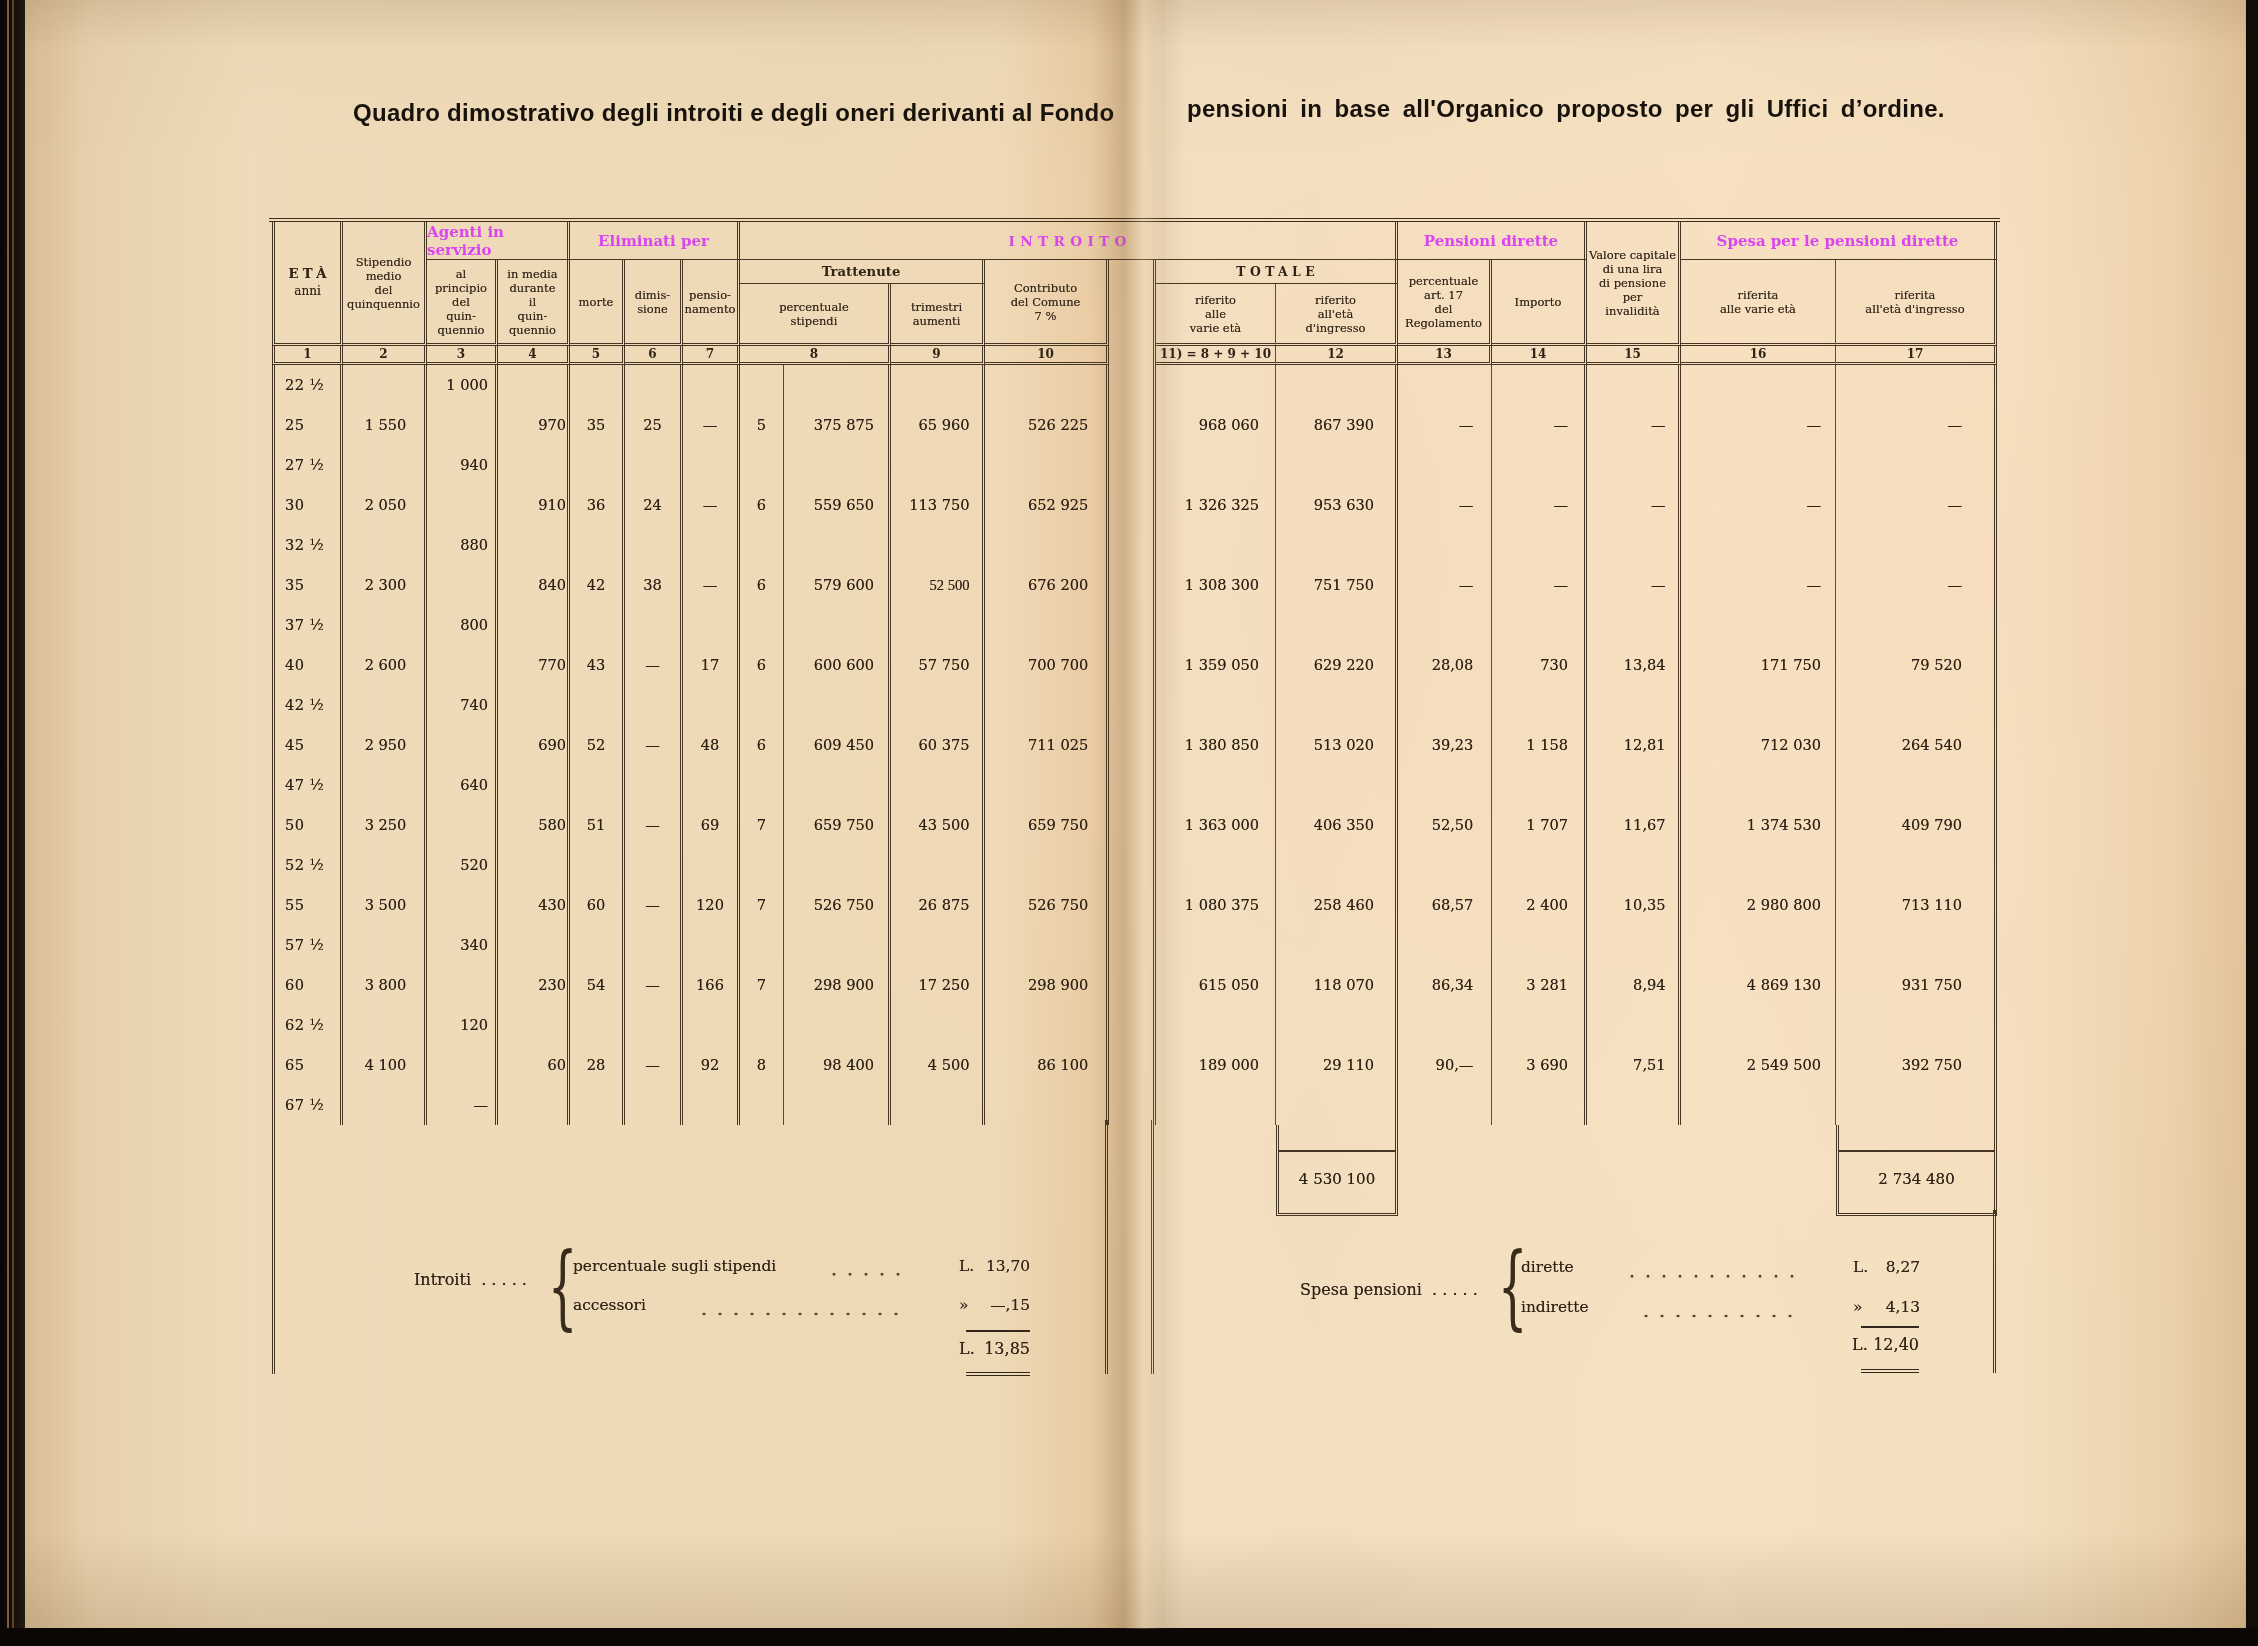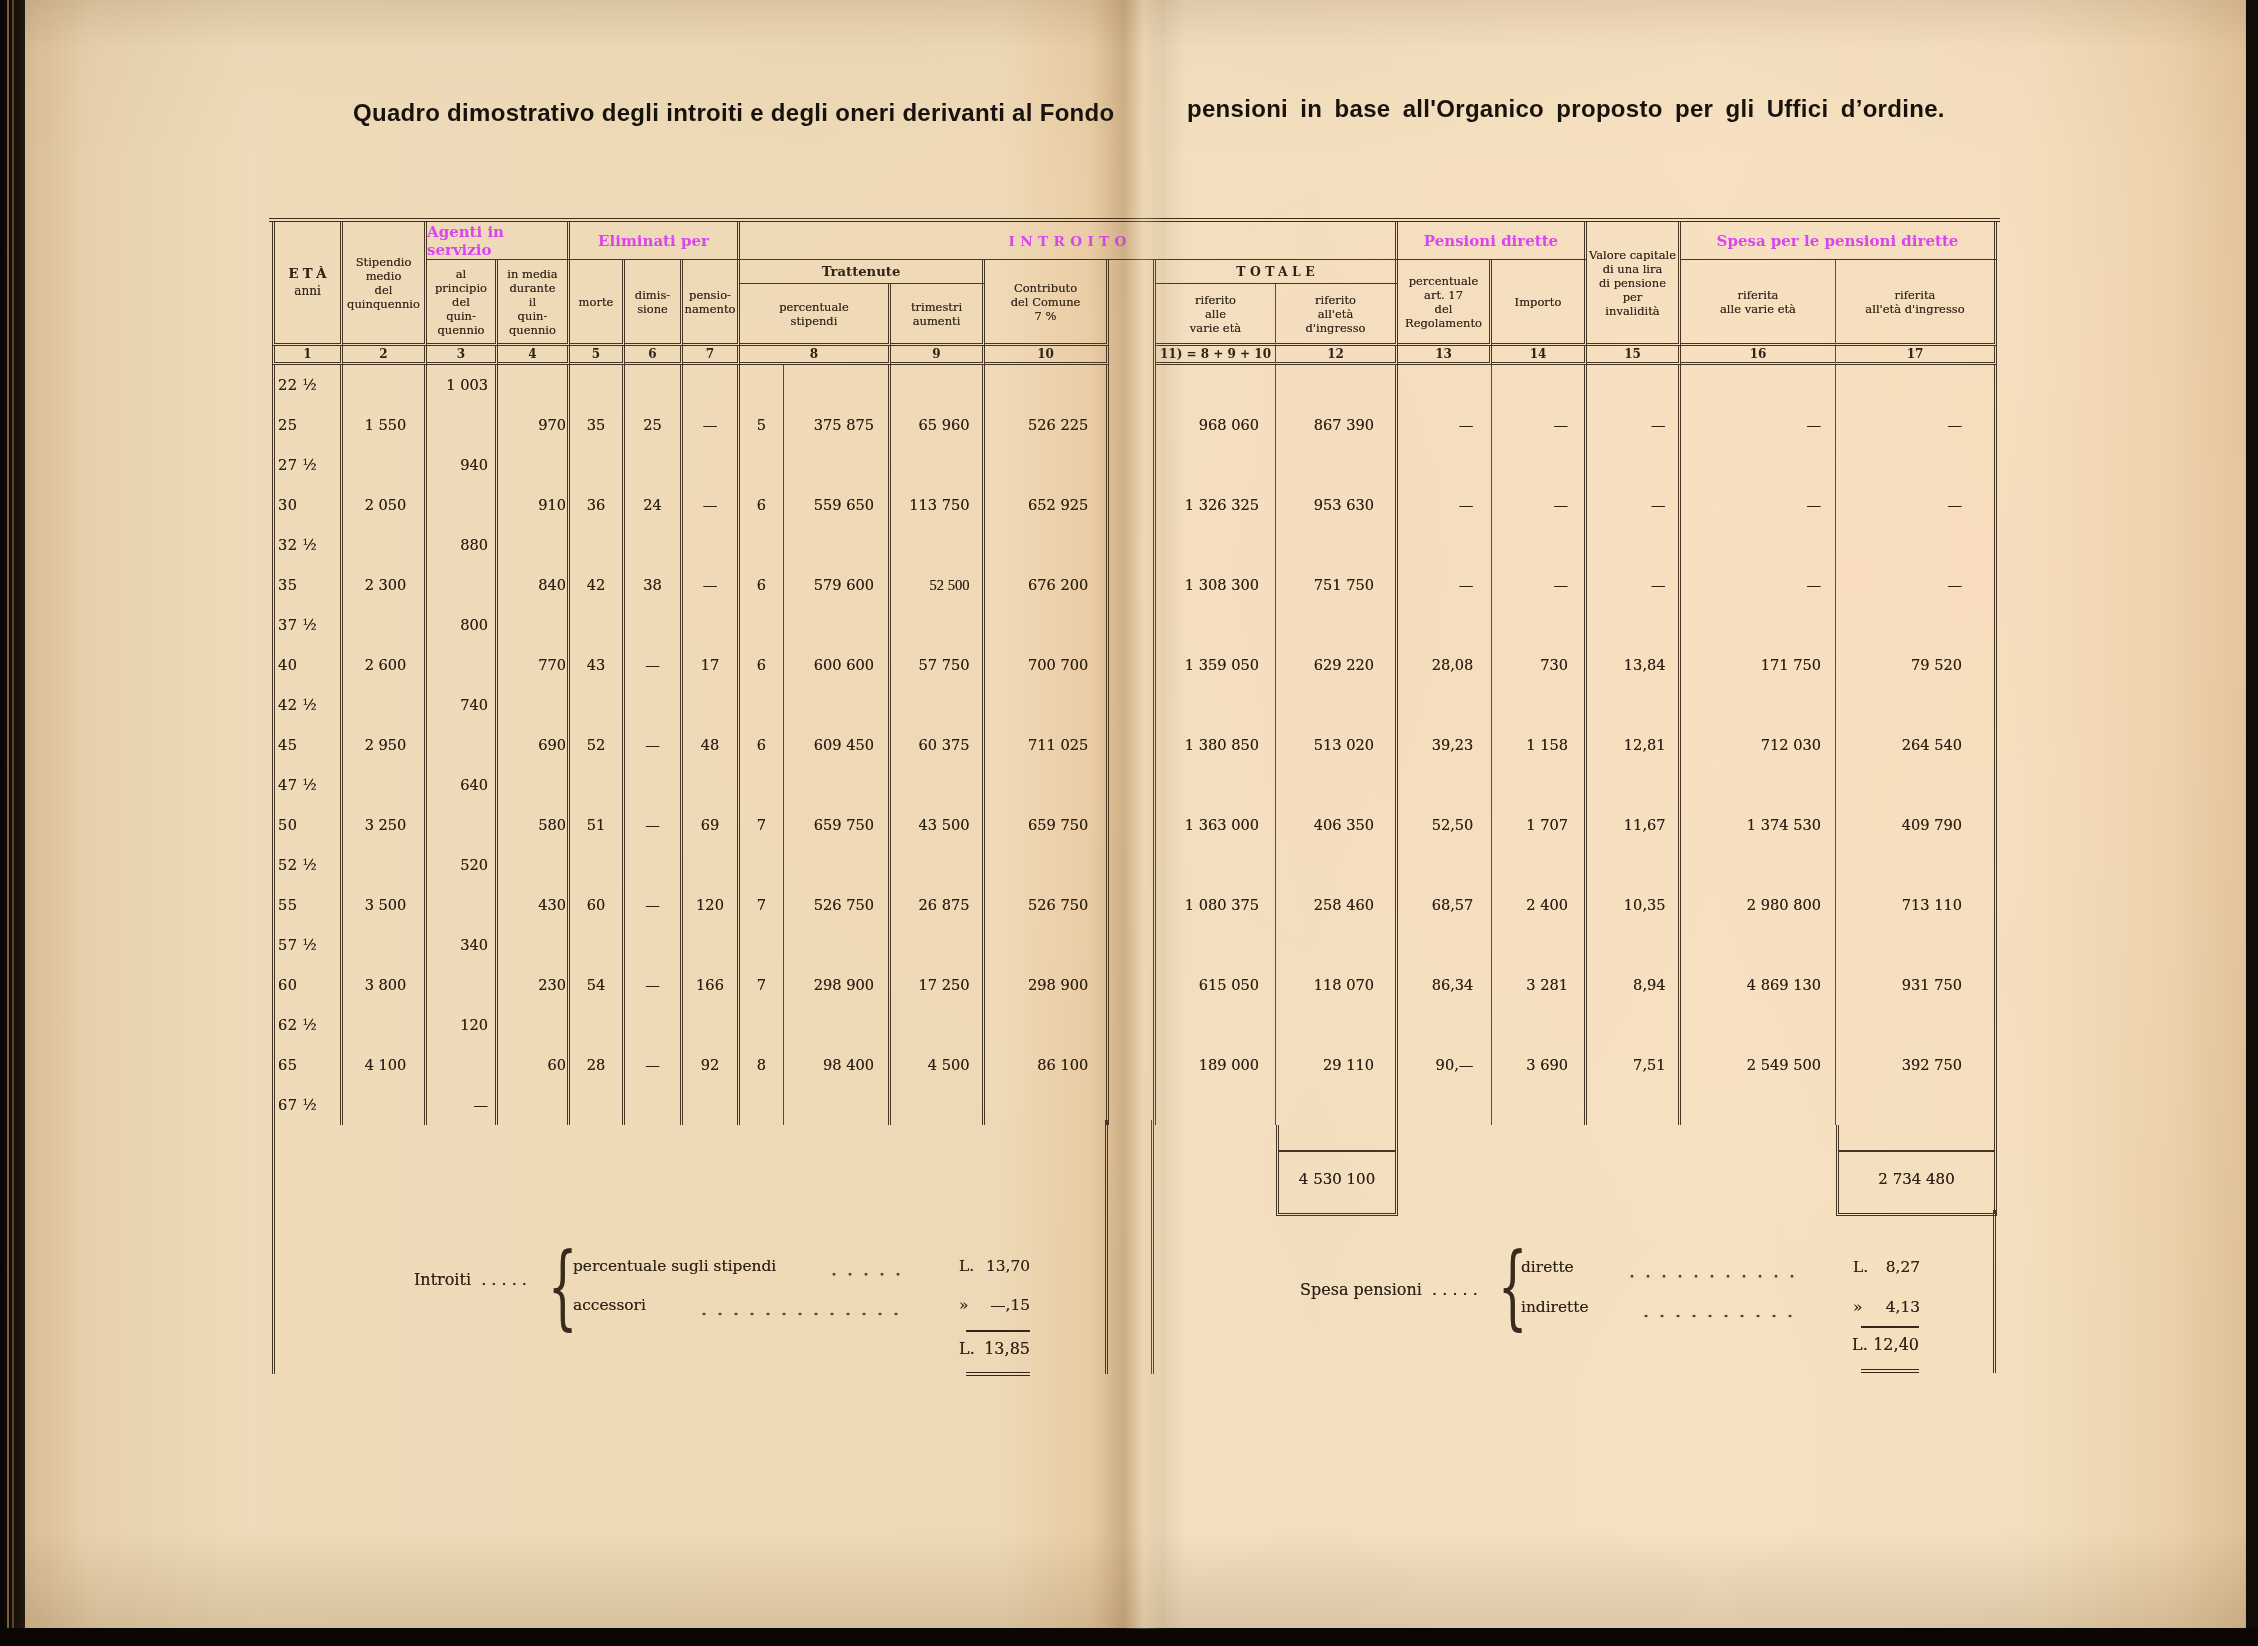--- a/index.html
+++ b/index.html
@@ -33,21 +33,21 @@
     grid-template-columns:71px 84px 71px 72px 55px 58px 57px 44px 107px 94px 124px 47px 120px 122px 94px 95px 94px 155px 161px;
     grid-template-rows:38px 24px 62px 19.4px repeat(19,40px) 91px; }
   .cell { font-size:14.6px; line-height:40px; text-shadow:0 0 0.4px rgba(43,32,20,.65); white-space:nowrap; }
   .vr   { border-right:3.5px double #453623; }
   .vr1  { border-right:1.3px solid rgba(64,49,31,.85); }
   .vl   { border-left:3.5px double #453623; }
   .bb2  { border-bottom:1.8px solid #453623; }
   .bb4  { border-bottom:3.5px double #453623; }
   .num  { text-align:right; }
   .ctr  { text-align:center; }
-  .age  { padding-left:3px; letter-spacing:0.4px; }
+  .age  { padding-left:10px; letter-spacing:0.4px; }
   .p8{padding-right:7px}.p10{padding-right:1px}.p14{padding-right:12.4px}.p16{padding-right:14px}
   .p18{padding-right:16px}.p20{padding-right:17.6px}.p24{padding-right:21px}.p36{padding-right:32px}
   .hdr  { display:flex; align-items:center; justify-content:center; text-align:center; white-space:pre-line;
           font-size:11.5px; line-height:14px; color:#33271a; text-shadow:0 0 0.4px rgba(51,39,26,.6); }
   .grp  { display:flex; align-items:center; justify-content:center; font-weight:700; font-size:15px; color:#d946ef; }
   .subttl { display:flex; align-items:center; justify-content:center; font-weight:700; font-size:13.2px; color:#2f2417; }
   .sp6 { letter-spacing:5.3px; text-indent:5.3px; font-size:13.7px; }
   .sp4 { letter-spacing:4.4px; text-indent:4.4px; font-size:12.4px; }
   .eta-top { font-weight:700; letter-spacing:4.4px; text-indent:4.4px; font-size:13.2px; display:block; }
   .eta-sub { font-size:12px; display:block; margin-top:3.5px; }
@@ -169,21 +169,21 @@
     <div class="nrow bb4 vr" style="grid-area: 4 / 11 / 5 / 12;">10</div>
     <div class="nrow bb4 vr1" style="grid-area: 4 / 13 / 5 / 14;">11) = 8 + 9 + 10</div>
     <div class="nrow bb4 vr" style="grid-area: 4 / 14 / 5 / 15;">12</div>
     <div class="nrow bb4 vr" style="grid-area: 4 / 15 / 5 / 16;">13</div>
     <div class="nrow bb4 vr" style="grid-area: 4 / 16 / 5 / 17;">14</div>
     <div class="nrow bb4 vr" style="grid-area: 4 / 17 / 5 / 18;">15</div>
     <div class="nrow bb4 vr1" style="grid-area: 4 / 18 / 5 / 19;">16</div>
     <div class="nrow bb4 vr" style="grid-area: 4 / 19 / 5 / 20;">17</div>
     <div class="cell age vl vr" style="grid-area: 5 / 1;">22 ½</div>
     <div class="cell num p20 vr" style="grid-area: 5 / 2;"></div>
-    <div class="cell num p8 vr" style="grid-area: 5 / 3;">1 003</div>
+    <div class="cell num p8 vr" style="grid-area: 5 / 3;">1 000</div>
     <div class="cell num p10 vr" style="grid-area: 5 / 4;"></div>
     <div class="cell ctr vr" style="grid-area: 5 / 5;"></div>
     <div class="cell ctr vr" style="grid-area: 5 / 6;"></div>
     <div class="cell ctr vr" style="grid-area: 5 / 7;"></div>
     <div class="cell ctr vr1" style="grid-area: 5 / 8;"></div>
     <div class="cell num p16 vr" style="grid-area: 5 / 9;"></div>
     <div class="cell num p14 vr" style="grid-area: 5 / 10;"></div>
     <div class="cell num p20 vr" style="grid-area: 5 / 11;"></div>
     <div class="cell num p18 vr1" style="grid-area: 5 / 13;"></div>
     <div class="cell num p24 vr" style="grid-area: 5 / 14;"></div>

